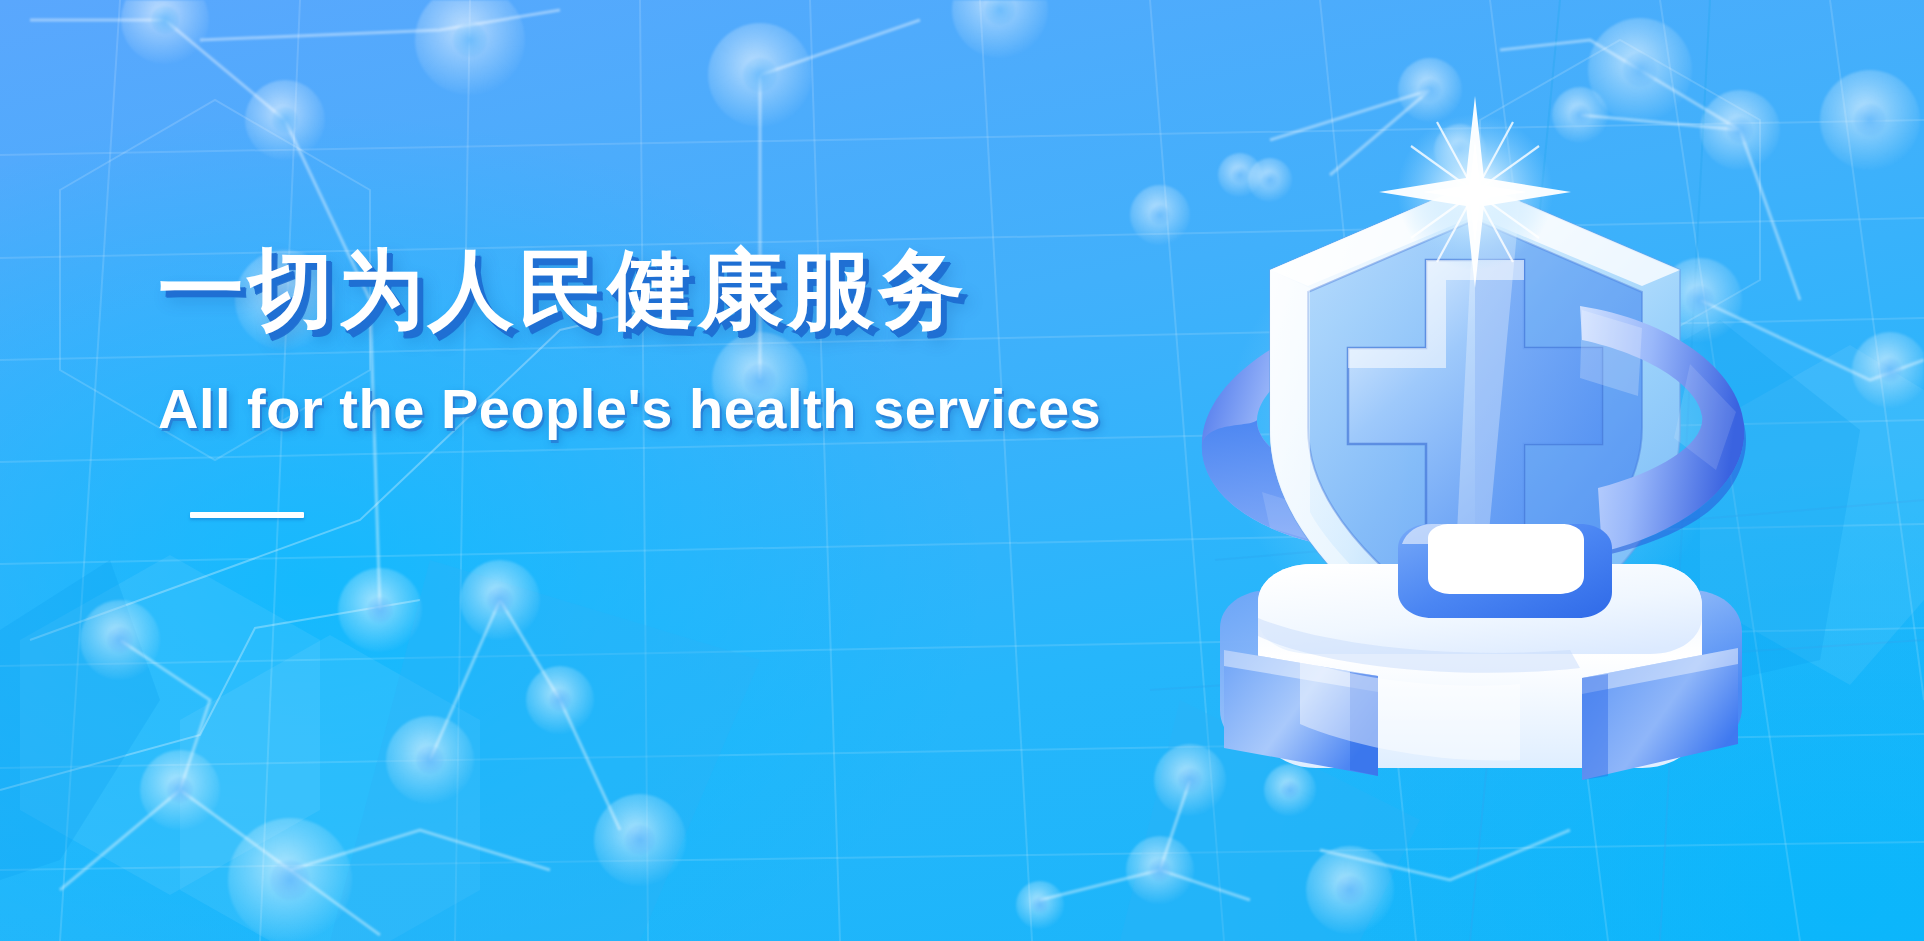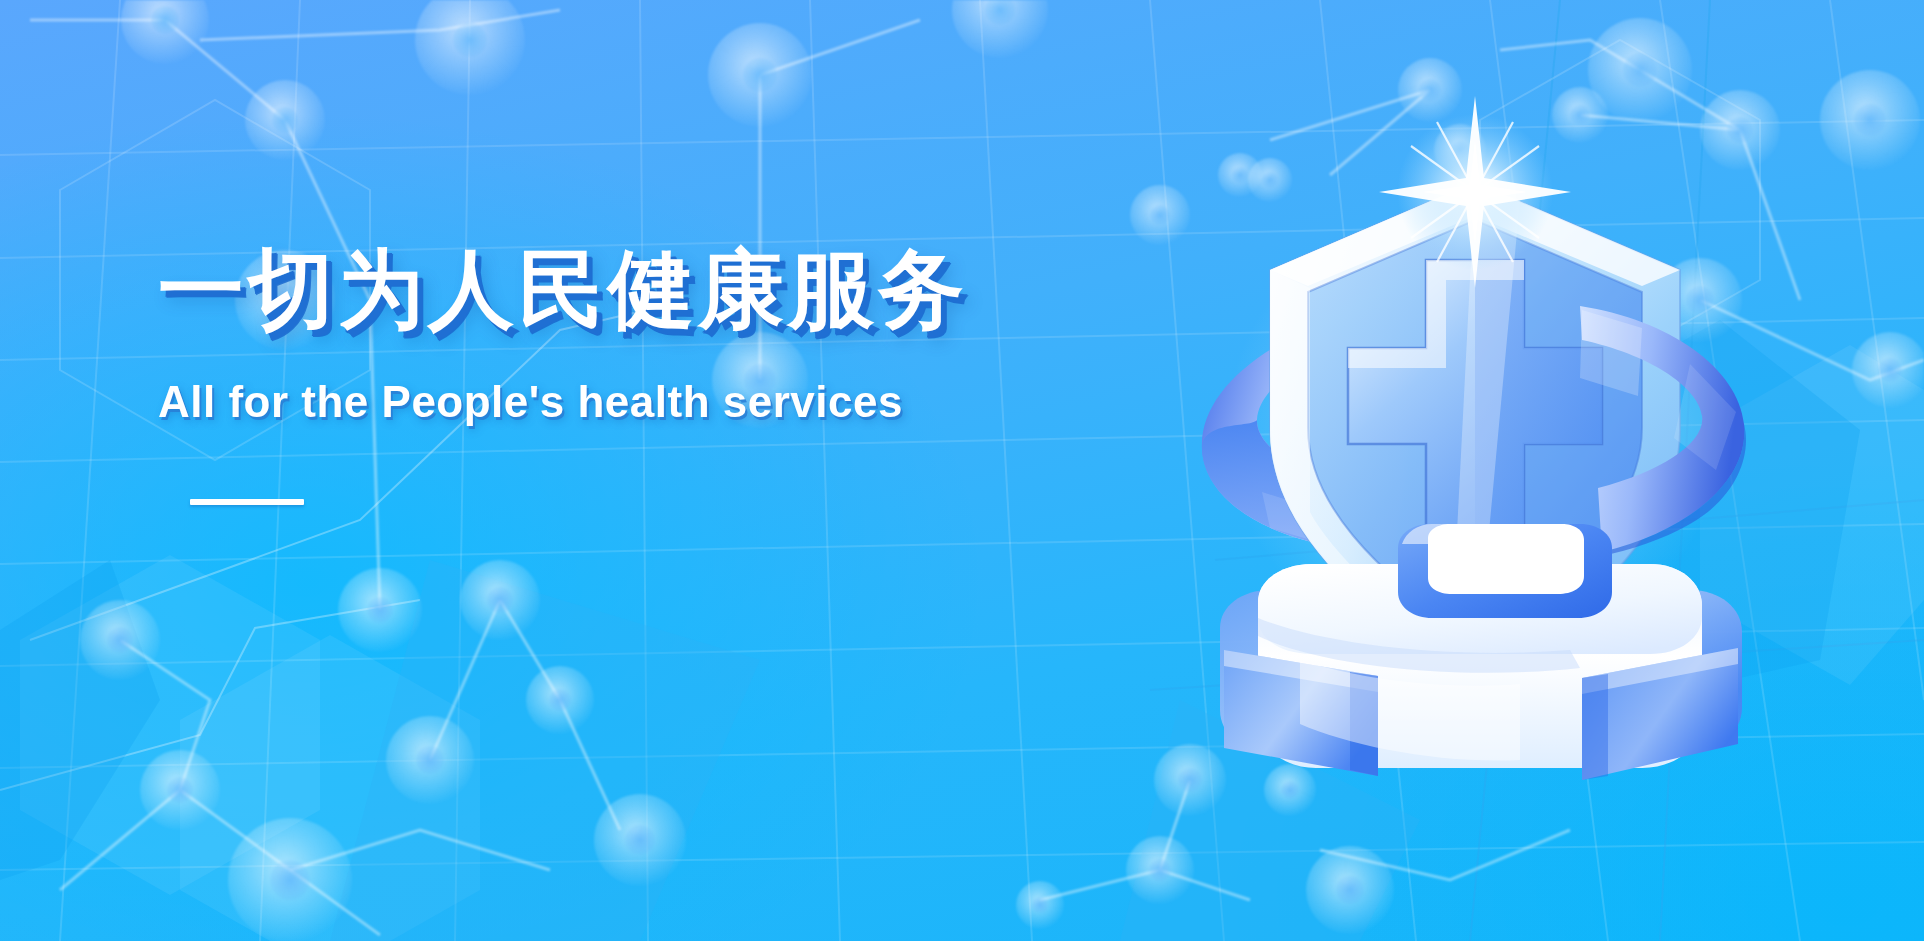--- a/index.html
+++ b/index.html
@@ -44,21 +44,21 @@
     letter-spacing:4px;
     color:#ffffff;
     white-space:nowrap;
     text-shadow:
       5px 6px 0 #1f6fd3,
       6px 7px 0 rgba(26,104,206,0.85),
       8px 10px 16px rgba(12,70,150,0.28);
   }
   .title-en{
     margin-top:44px;
-    font-size:44px;
+    font-size:56px;
     line-height:1.1;
     font-weight:bold;
     letter-spacing:0.5px;
     color:#ffffff;
     white-space:nowrap;
     text-shadow:
       2px 3px 0 rgba(40,126,214,0.85),
       3px 4px 8px rgba(15,80,170,0.35);
   }
   .divider{

